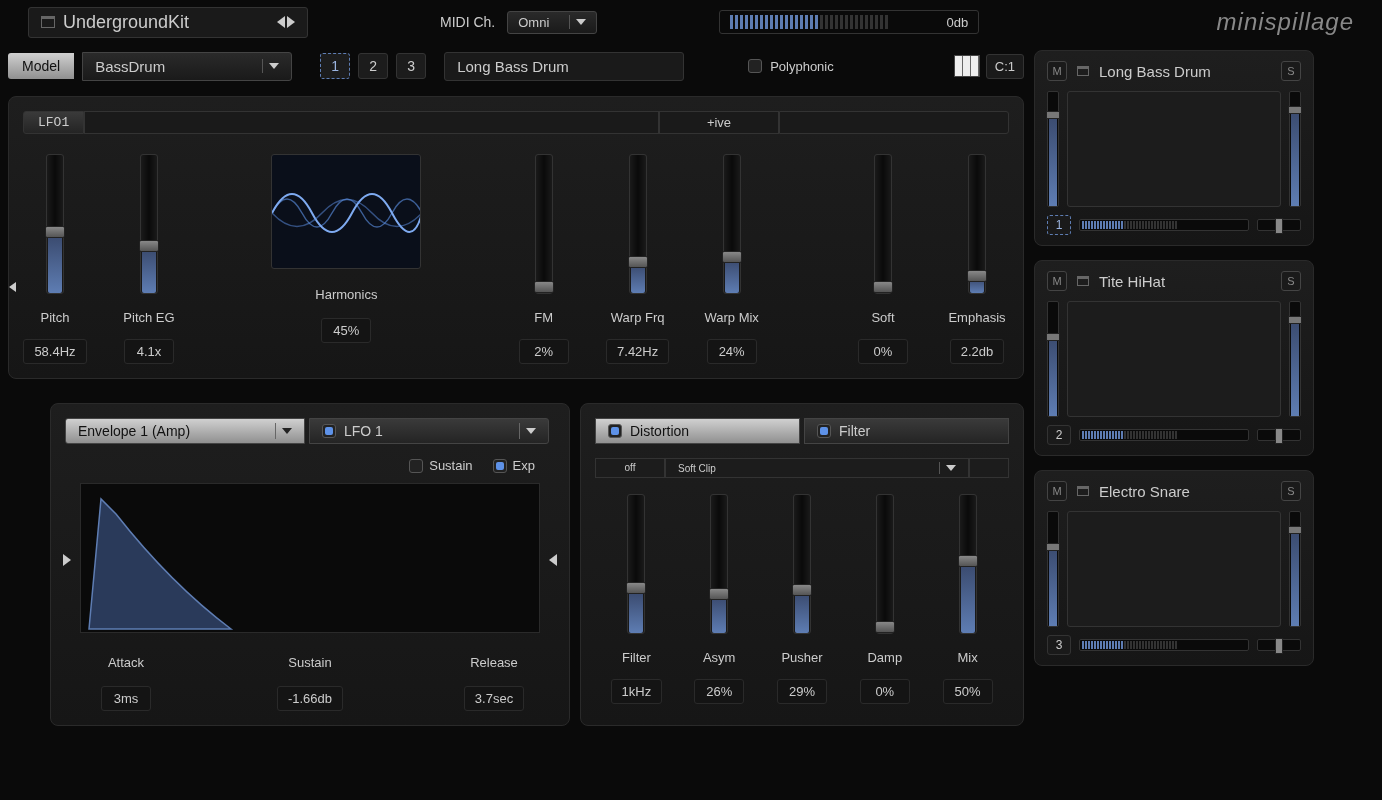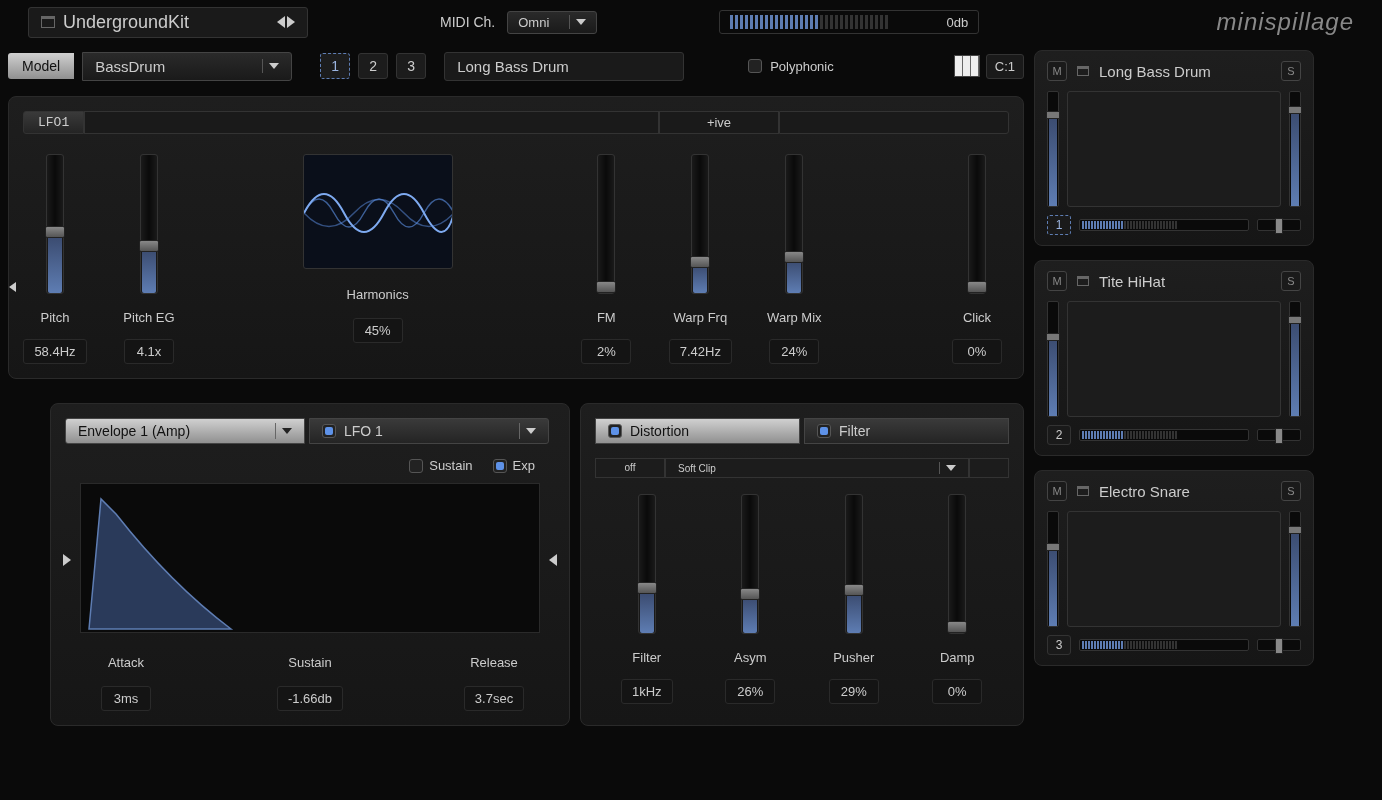--- a/index.html
+++ b/index.html
@@ -272,22 +272,30 @@
             <span class="pval">24%</span>
           </div>
         </div>
 
         <div class="slider-group">
           <div class="slider-col">
             <div class="vslider">
                 <div class="fill" style="height:0%"></div>
                 <div class="thumb" style="bottom:0%"></div>
               </div>
-            <span class="plabel">Click</span>
+            <span class="plabel">Soft</span>
             <span class="pval">0%</span>
+          </div>
+          <div class="slider-col">
+            <div class="vslider">
+                <div class="fill" style="height:10%"></div>
+                <div class="thumb" style="bottom:8%"></div>
+              </div>
+            <span class="plabel">Emphasis</span>
+            <span class="pval">2.2db</span>
           </div>
         </div>
       </div>
     </div>
 
     <div class="bottom-row">
       <div class="panel env-panel">
         <div class="env-header">
           <div class="env-sect amp">
             <span>Envelope 1 (Amp)</span>
@@ -388,20 +396,28 @@
             <span class="pval">29%</span>
           </div>
           <div class="slider-col">
             <div class="vslider">
                 <div class="fill" style="height:0%"></div>
                 <div class="thumb" style="bottom:0%"></div>
               </div>
             <span class="plabel">Damp</span>
             <span class="pval">0%</span>
           </div>
+          <div class="slider-col">
+            <div class="vslider">
+                <div class="fill" style="height:50%"></div>
+                <div class="thumb" style="bottom:48%"></div>
+              </div>
+            <span class="plabel">Mix</span>
+            <span class="pval">50%</span>
+          </div>
         </div>
       </div>
     </div>
 
   </div>
 
   <div class="right-col" id="pads-host">
   <div class="pad">
     <div class="pad-head">
       <div class="ms-btn">M</div>

